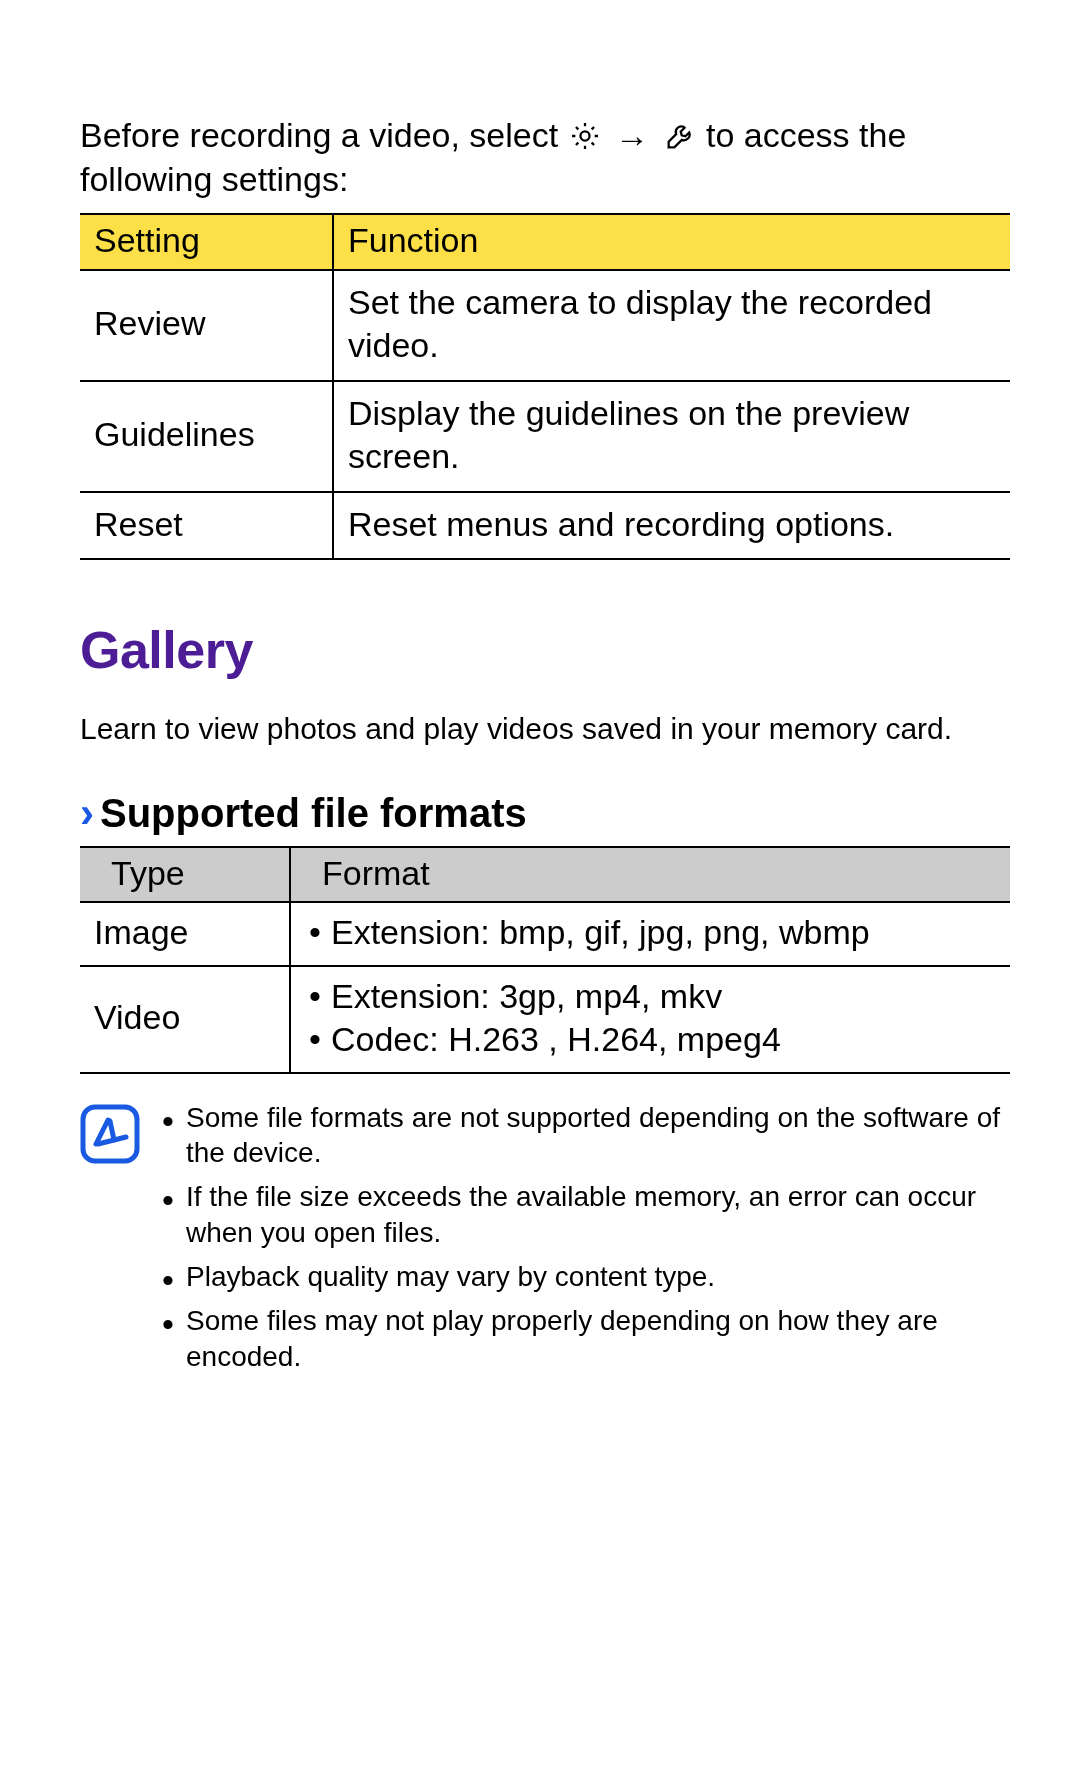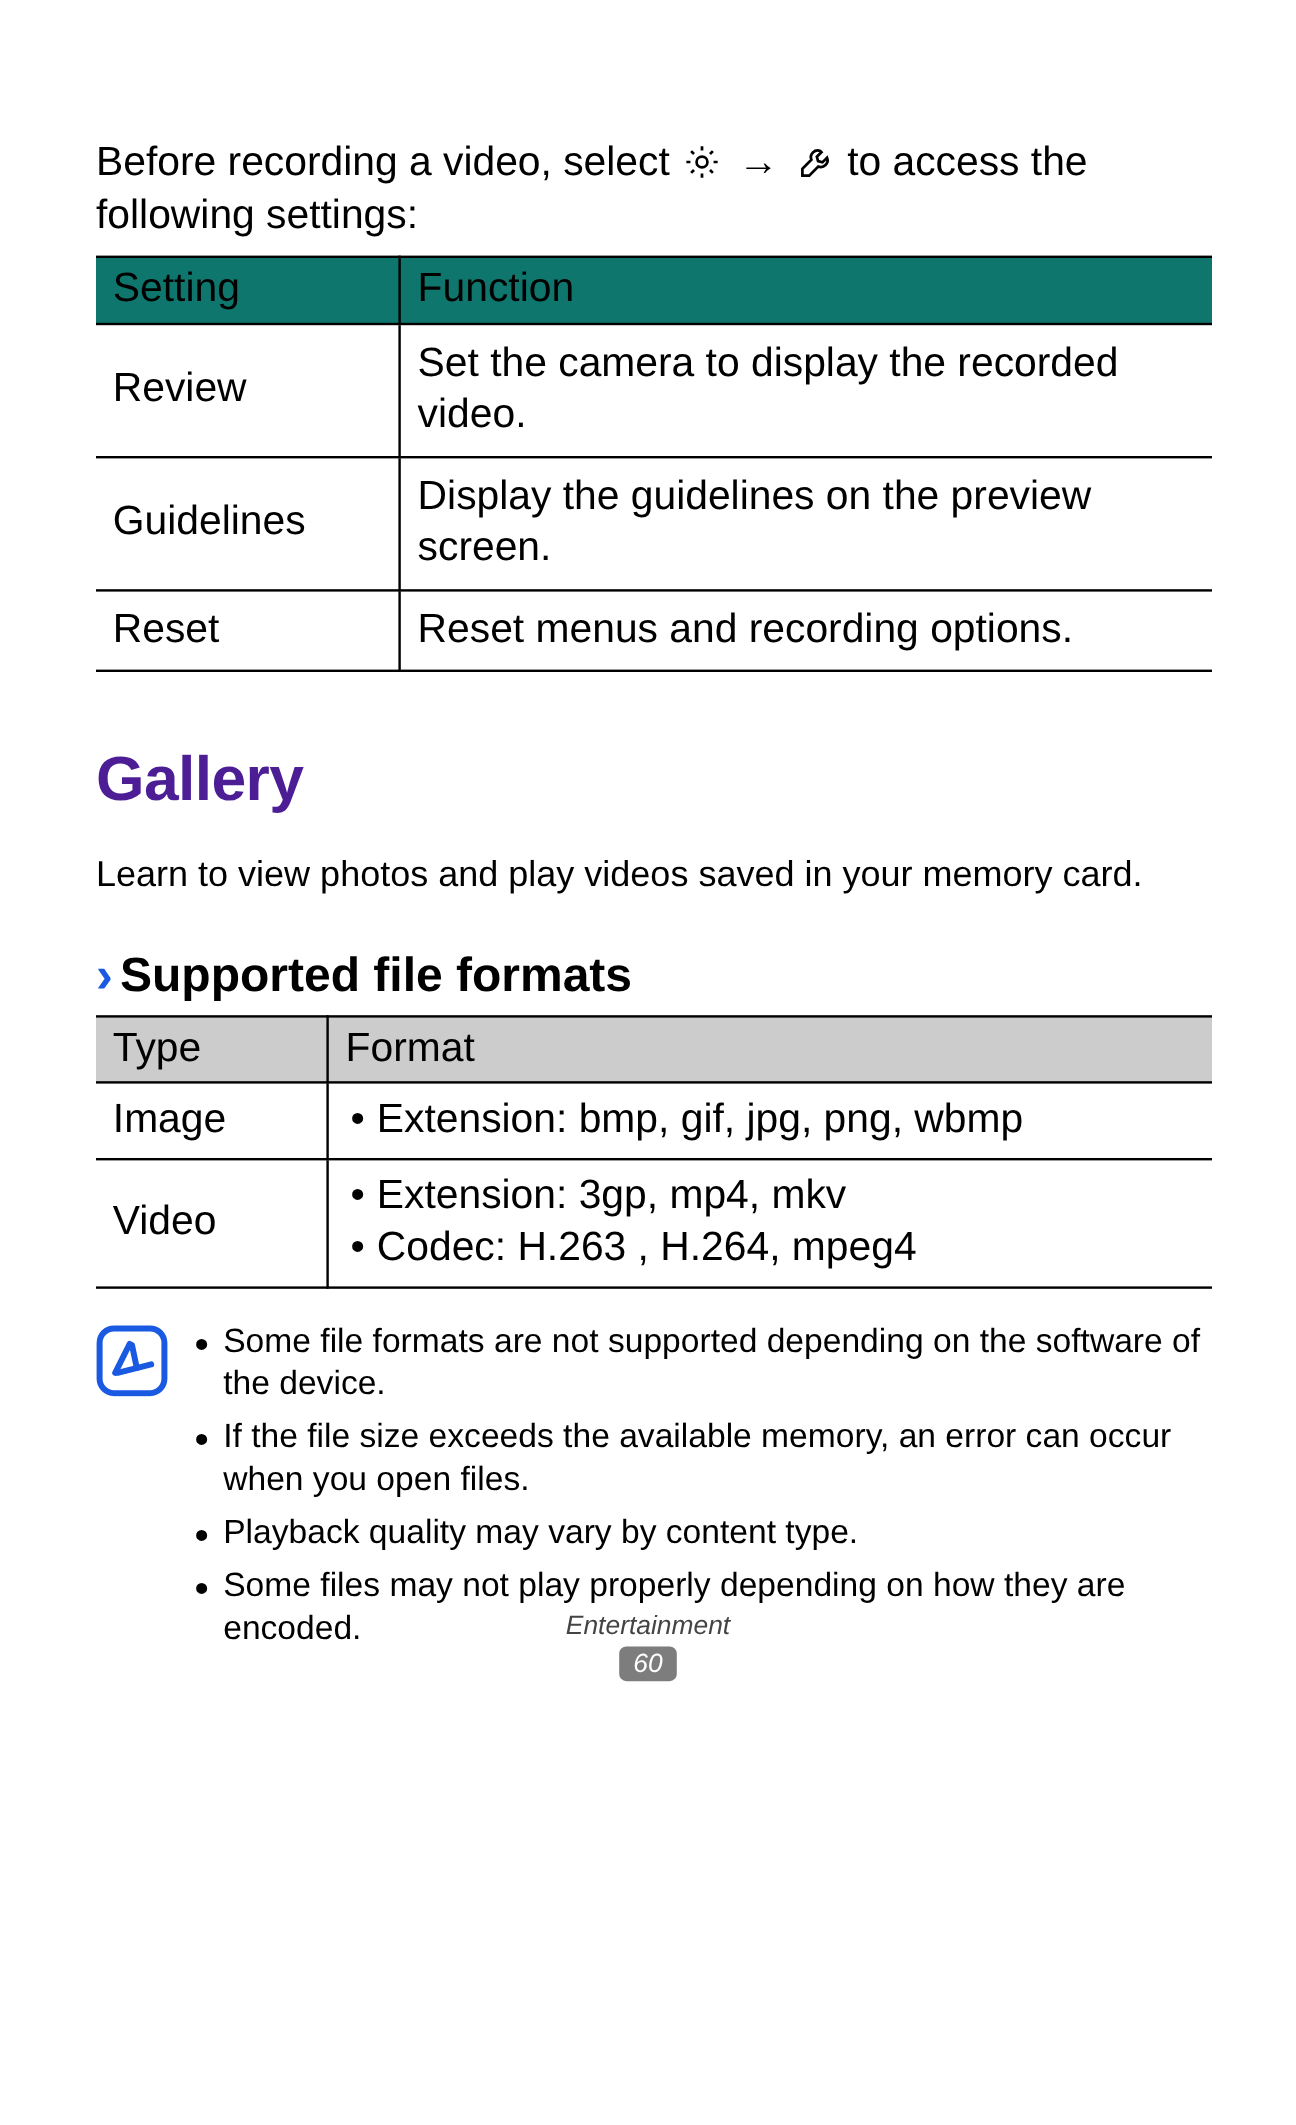--- a/index.html
+++ b/index.html
@@ -38,21 +38,21 @@
   
   .tbl {
     width: 100%;
     border-collapse: collapse;
     font-size: 34px;
     line-height: 1.28;
   }
   .tbl th {
     text-align: left;
     font-weight: 400;
-    background: #0f766e;
+    background: #fde047;
     border-top: 2px solid #000;
     border-bottom: 2px solid #000;
     padding: 4px 10px 6px 14px;
   }
   .tbl td {
     border-bottom: 2px solid #000;
     padding: 10px 10px 12px 14px;
     vertical-align: middle;
   }
   .tbl .col1 {
@@ -97,21 +97,21 @@
     font-size: 34px;
     line-height: 1.28;
     margin-bottom: 26px;
   }
   .fmt th {
     text-align: left;
     font-weight: 400;
     background: #cccccc;
     border-top: 2px solid #000;
     border-bottom: 2px solid #000;
-    padding: 4px 10px 6px 14px;
+    padding: 4px 10px 6px 31px;
   }
   .fmt td {
     border-bottom: 2px solid #000;
     padding: 8px 10px 10px 14px;
     vertical-align: middle;
   }
   .fmt .col1 {
     width: 168px;
     border-right: 2px solid #000;
   }
@@ -279,18 +279,14 @@
       </svg>
     </div>
     <ul class="note-list">
       <li>Some file formats are not supported depending on the software of the device.</li>
       <li>If the file size exceeds the available memory, an error can occur when you open files.</li>
       <li>Playback quality may vary by content type.</li>
       <li>Some files may not play properly depending on how they are encoded.</li>
     </ul>
   </div>
 
-  <div class="footer">
-    <div class="footer-label">Entertainment</div>
-    <div class="page-badge">60</div>
-  </div>
 
 </div>
 
 </body></html>

